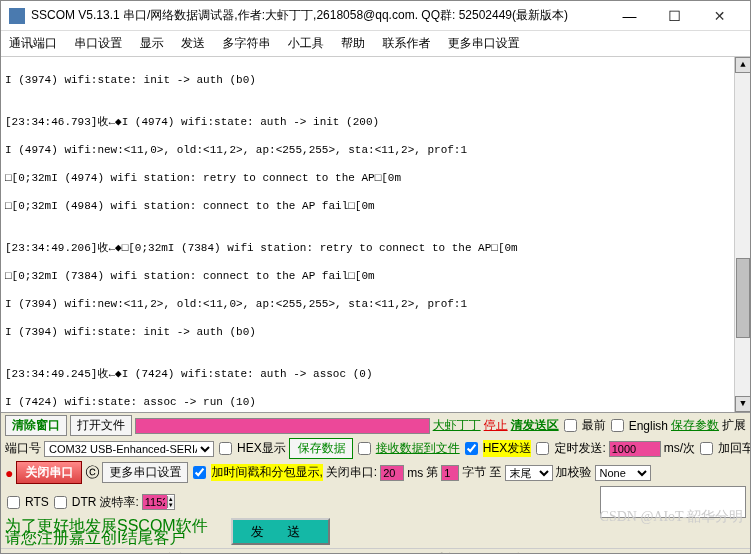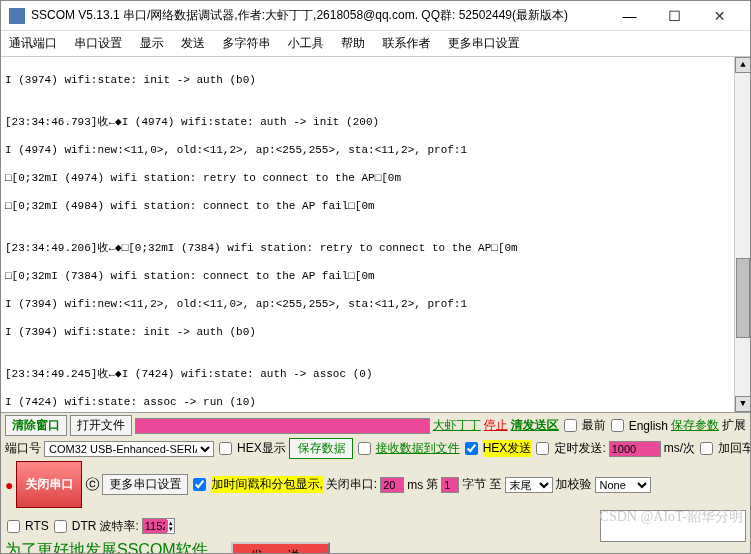--- a/index.html
+++ b/index.html
@@ -13,30 +13,30 @@
 .menubar { background: #fff; padding: 4px 8px; border-bottom: 1px solid #ccc; font-size: 12px; }
 .menubar span { margin-right: 14px; cursor: pointer; }
 .log-area { background: #fff; font-family: "Consolas", "Courier New", monospace; font-size: 11px; line-height: 14px; padding: 2px 4px; height: 356px; overflow-y: auto; border-bottom: 1px solid #999; white-space: pre; position: relative; }
 .scrollbar { position: absolute; right: 0; top: 0; width: 16px; height: 100%; background: #f0f0f0; border-left: 1px solid #ccc; }
 .scroll-thumb { background: #c0c0c0; width: 14px; margin: 1px; height: 80px; position: absolute; top: 200px; border: 1px solid #888; }
 .scroll-arrow { width: 16px; height: 16px; background: #e0e0e0; border: 1px solid #888; position: absolute; text-align: center; font-size: 9px; line-height: 14px; }
 .bottom-panel { background: #ece9d8; padding: 2px 4px; }
 .row { display: flex; align-items: center; margin-bottom: 2px; gap: 3px; flex-wrap: nowrap; }
 .btn { background: #f5f5f5; border: 1px solid #888; padding: 1px 6px; font-size: 12px; cursor: pointer; white-space: nowrap; }
 .btn-green-text { color: #008000; font-weight: bold; }
-.btn-red-bg { background: linear-gradient(#f88,#d44); color: #fff; border: 1px solid #800; padding: 14px 8px; font-weight: bold; }
+.btn-red-bg { background: linear-gradient(#f88,#d44); color: #fff; border: 1px solid #800; padding: 2px 8px; font-weight: bold; }
 .btn-green-outline { border: 1px solid #080; color: #080; padding-left: 8px; }
 label { white-space: nowrap; }
 input[type=text] { border: 1px solid #888; padding: 1px 2px; font-size: 11px; background: #ec4899; }
 input[type=checkbox] { margin: 0 2px; }
 select { border: 1px solid #888; font-size: 11px; background: #fff; }
 .link-green { color: #008000; text-decoration: underline; }
 .link-red { color: #d00; text-decoration: underline; font-weight: normal; }
 .yellow-hl { background: #ffff00; }
-.bigsend { background: #ef4444; border: 2px outset #ccc; padding: 4px 18px; font-size: 13px; letter-spacing: 10px; }
+.bigsend { background: #14b8a6; border: 2px outset #ccc; padding: 4px 18px; font-size: 13px; letter-spacing: 10px; }
 .watermark { position: absolute; right: 8px; bottom: 28px; color: #ccc; font-size: 14px; font-family: "Microsoft YaHei"; }
 .textarea-like { background: #fff; border: 1px solid #888; width: 146px; height: 32px; }
 .small-input { width: 52px; }
 .spin { display:inline-flex; border:1px solid #888; background:#fff; align-items:center; }
 .spin input { border:none; width:24px; }
 .spin-arrows { display:flex; flex-direction:column; font-size:6px; line-height:6px; background:#eee; border-left:1px solid #888; }
 .footer-links { background:#ece9d8; padding:2px 6px; font-size:11px; border-top:1px solid #ccc; }
 </style>
 </head>
 <body>

